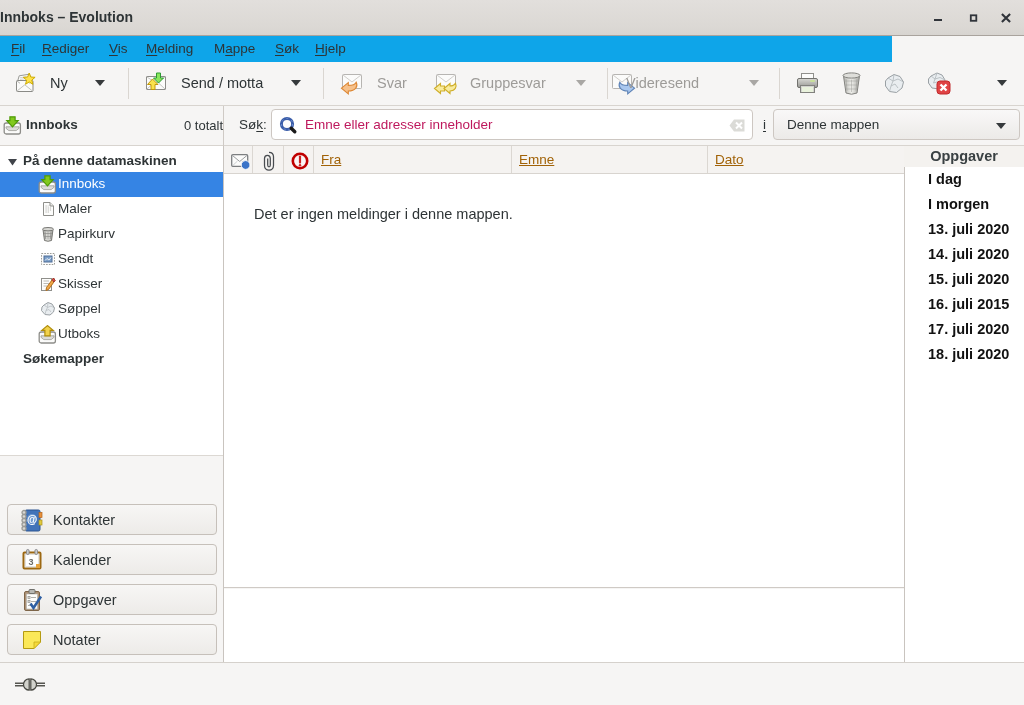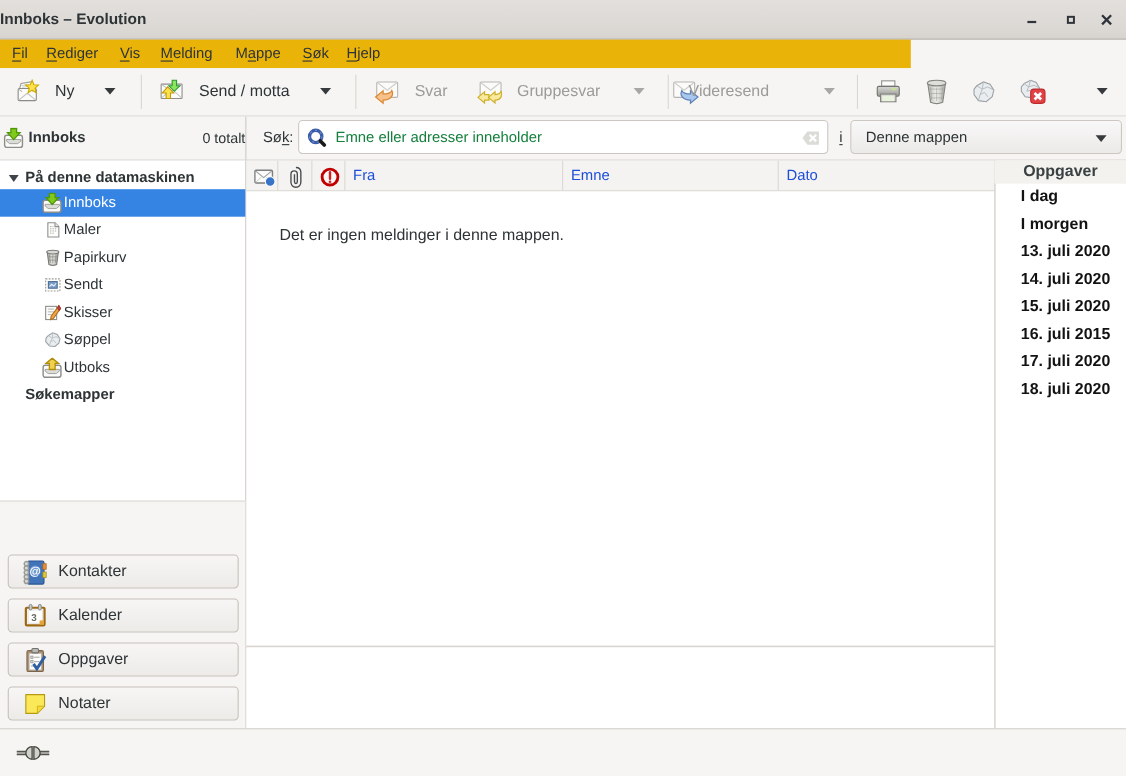--- a/index.html
+++ b/index.html
@@ -7,21 +7,21 @@
 body { font-family:"Liberation Sans", sans-serif; color:#2e3436; background:#f6f5f4; position:relative; }
 .abs { position:absolute; }
 
 
 #titlebar { left:0; top:0; width:1024px; height:36px;
   background:linear-gradient(to bottom,#e2dfdc 0%,#dbd8d4 80%,#d7d4d0 100%);
   border-bottom:1px solid #a9a39d; }
 #title { width:100%; text-align:left; top:9px; font-size:14px; font-weight:bold; color:#2e3436; }
 
 
-#menubar { left:0; top:36px; width:828px; height:26px; background:#eab308; }
+#menubar { left:0; top:36px; width:892px; height:26px; background:#0ea5e9; }
 #menubar span { position:absolute; top:5px; font-size:13.5px; }
 #menubar u, #sok-label u, #i-label { text-decoration:underline; text-underline-offset:2px; }
 
 
 #toolbar { left:0; top:62px; width:1024px; height:44px; background:#f6f5f4; border-bottom:1px solid #d8d4cf; }
 .tsep { position:absolute; top:68px; height:31px; width:1px; background:#dad6d1; }
 .tlabel { position:absolute; top:75px; font-size:14.5px; color:#2e3436; }
 .tlabel.dis { color:#9d9b98; }
 .tarrow { position:absolute; width:0; height:0; border-left:5px solid transparent; border-right:5px solid transparent; border-top:6px solid #363a3c; }
 .tarrow.dis { border-top-color:#a9a7a4; }
@@ -40,21 +40,21 @@
 #switcher { position:absolute; left:0; top:309px; width:223px; height:207px; background:#f6f5f4; border-top:1px solid #dcd8d3; }
 .swbtn { position:absolute; left:7px; width:210px; height:31px; border:1px solid #c6c0ba; border-radius:4px;
   background:linear-gradient(to bottom,#f7f6f5,#edebe8); }
 .swbtn.active { background:#d4cec8; border-color:#b3aca4; }
 .swbtn .txt { position:absolute; left:45px; top:7px; font-size:14.5px; color:#2e3436; }
 .swbtn svg { position:absolute; left:12px; top:3px; }
 
 
 #lheader { left:224px; top:146px; width:680px; height:28px; background:#f5f3f1; border-bottom:1px solid #d8d4cf; }
 .hcol { position:absolute; top:0; height:27px; border-right:1px solid #dbd7d2; }
-.hcol .txt { position:absolute; top:6px; left:7px; font-size:13.5px; color:#1d4ed8; }
+.hcol .txt { position:absolute; top:6px; left:7px; font-size:13.5px; color:#a16207;text-decoration:underline; }
 #listarea { left:224px; top:174px; width:680px; height:414px; background:#ffffff; border-bottom:1px solid #cfcac5; }
 #nomsg { left:254px; top:206px; font-size:14.5px; color:#2e3436; }
 #preview { left:224px; top:589px; width:680px; height:73px; background:#ffffff; }
 
 
 #tasks { left:904px; top:146px; width:120px; height:516px; background:#ffffff; border-left:1px solid #c9c4bf; }
 #tasks-title { left:904px; top:146px; width:120px; height:21px; background:#f4f2ef; font-size:14.5px; font-weight:bold; color:#3a4143; text-align:center; padding-top:2px; }
 .task { position:absolute; left:928px; font-size:14.5px; font-weight:bold; color:#121212; }
 
 
@@ -171,21 +171,21 @@
 </svg>
 <span class="abs" style="left:26px;top:117px;font-size:13.5px;font-weight:bold">Innboks</span>
 <span class="abs" style="left:184px;top:118px;font-size:13px;">0 totalt</span>
 <span id="sok-label" class="abs" style="left:239px;top:117px;font-size:13.5px">Sø<u>k</u>:</span>
 <div id="search" class="abs"></div>
 <svg class="abs" style="left:279px;top:116px" width="19" height="19" viewBox="0 0 19 19">
   <circle cx="8" cy="8" r="5.6" fill="#fcfcfc" stroke="#3a5da9" stroke-width="3"></circle>
   <circle cx="8" cy="8" r="5.6" fill="none" stroke="#6f8fd0" stroke-width="1" stroke-dasharray="2 3"></circle>
   <path d="M12.2 12.2 L15.8 15.8" stroke="#1a1a1a" stroke-width="3.4" stroke-linecap="round"></path>
 </svg>
-<span class="abs" style="left:305px;top:117px;font-size:13.5px;color:#15803d">Emne eller adresser inneholder</span>
+<span class="abs" style="left:305px;top:117px;font-size:13.5px;color:#be185d">Emne eller adresser inneholder</span>
 <svg class="abs" style="left:729px;top:119px" width="17" height="13" viewBox="0 0 17 13">
   <path d="M5 0.5 L15.5 0.5 L15.5 12.5 L5 12.5 L0.5 6.5 Z" fill="#dbdbd7"></path>
   <path d="M7 3.5 L13 9.5 M13 3.5 L7 9.5" stroke="#ffffff" stroke-width="2"></path>
 </svg>
 <span id="i-label" class="abs" style="left:763px;top:117px;font-size:13.5px">i</span>
 <div id="combo" class="abs"></div>
 <span class="abs" style="left:787px;top:117px;font-size:13.5px">Denne mappen</span>
 <div class="abs" style="left:996px;top:123px;width:0;height:0;border-left:5px solid transparent;border-right:5px solid transparent;border-top:6px solid #363a3c"></div>
 
 <div id="sidebar" class="abs">

